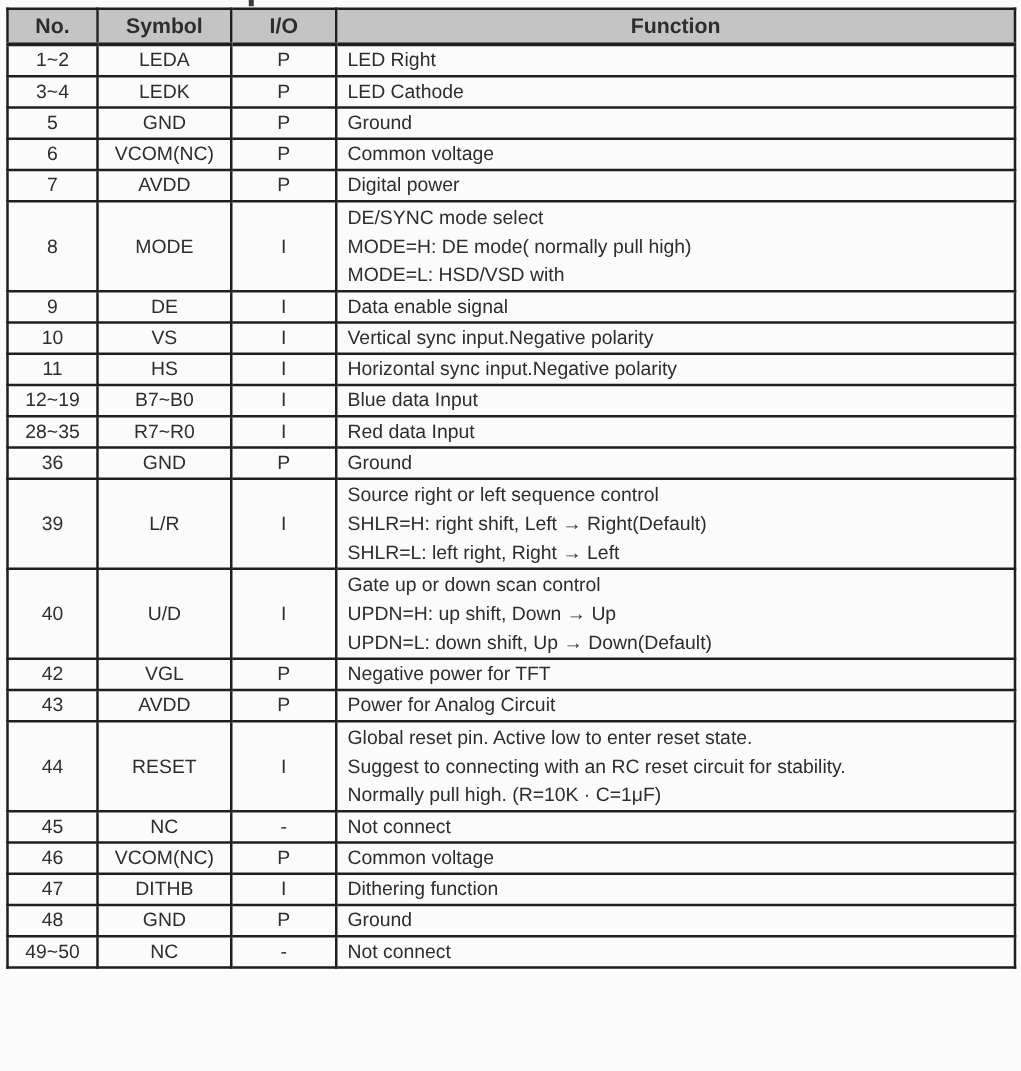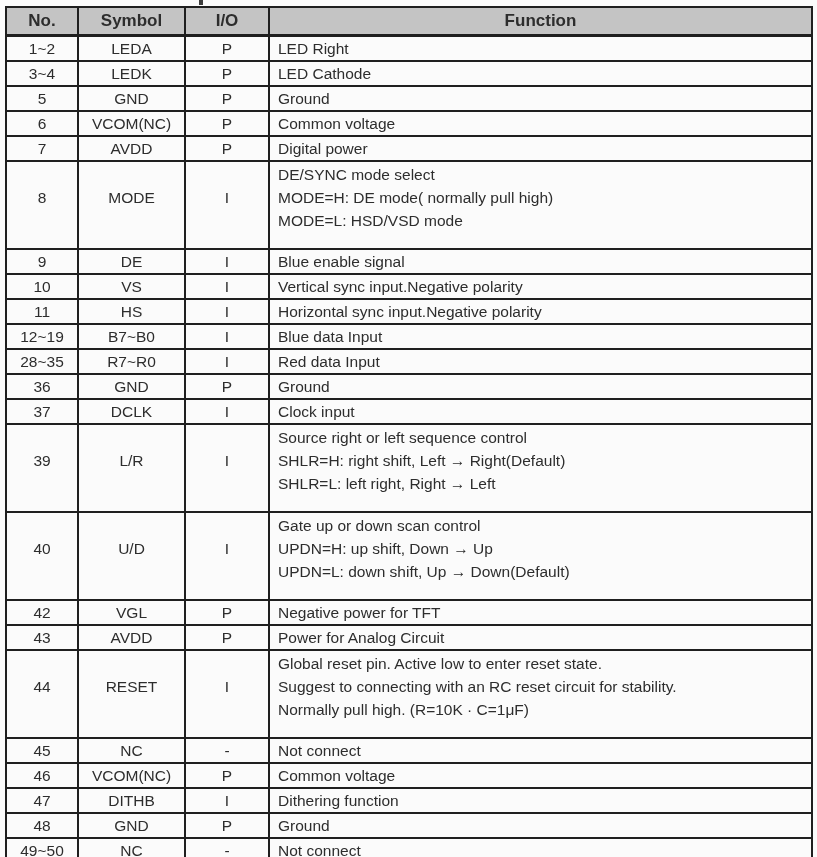--- a/index.html
+++ b/index.html
@@ -58,21 +58,21 @@
   .c-no{width:72px;}
   .c-symbol{width:107px;}
   .c-io{width:84px;}
   .c-function{width:auto;margin-top:45px;}
   td.c-no,td.c-symbol,td.c-io{text-align:center;}
   td.c-function{text-align:left;padding-left:8px;}
   .fn-line{
     line-height:23px;
     height:23px;
   }
-  tr.multi td{padding-top:1px;padding-bottom:16px;}
+  tr.multi td{padding-top:1px;padding-bottom:0;}
 </style>
 </head>
 <body>
 
 <div class="page">
   <div class="cutoff-mark"></div>
 
   <table class="pin-table">
     <thead>
       <tr>
@@ -123,29 +123,29 @@
             <div class="fn-line">Digital power</div>
           </td>
         </tr>
         <tr class="multi">
           <td class="c-no">8</td>
           <td class="c-symbol">MODE</td>
           <td class="c-io">I</td>
           <td class="c-function">
             <div class="fn-line">DE/SYNC mode select</div>
             <div class="fn-line">MODE=H: DE mode( normally pull high)</div>
-            <div class="fn-line">MODE=L: HSD/VSD mode</div>
+            <div class="fn-line">MODE=L: HSD/VSD with</div>
           </td>
         </tr>
         <tr>
           <td class="c-no">9</td>
           <td class="c-symbol">DE</td>
           <td class="c-io">I</td>
           <td class="c-function">
-            <div class="fn-line">Blue enable signal</div>
+            <div class="fn-line">Data enable signal</div>
           </td>
         </tr>
         <tr>
           <td class="c-no">10</td>
           <td class="c-symbol">VS</td>
           <td class="c-io">I</td>
           <td class="c-function">
             <div class="fn-line">Vertical sync input.Negative polarity</div>
           </td>
         </tr>
@@ -172,28 +172,20 @@
           <td class="c-function">
             <div class="fn-line">Red data Input</div>
           </td>
         </tr>
         <tr>
           <td class="c-no">36</td>
           <td class="c-symbol">GND</td>
           <td class="c-io">P</td>
           <td class="c-function">
             <div class="fn-line">Ground</div>
-          </td>
-        </tr>
-        <tr>
-          <td class="c-no">37</td>
-          <td class="c-symbol">DCLK</td>
-          <td class="c-io">I</td>
-          <td class="c-function">
-            <div class="fn-line">Clock input</div>
           </td>
         </tr>
         <tr class="multi">
           <td class="c-no">39</td>
           <td class="c-symbol">L/R</td>
           <td class="c-io">I</td>
           <td class="c-function">
             <div class="fn-line">Source right or left sequence control</div>
             <div class="fn-line">SHLR=H: right shift, Left → Right(Default)</div>
             <div class="fn-line">SHLR=L: left right, Right → Left</div>

